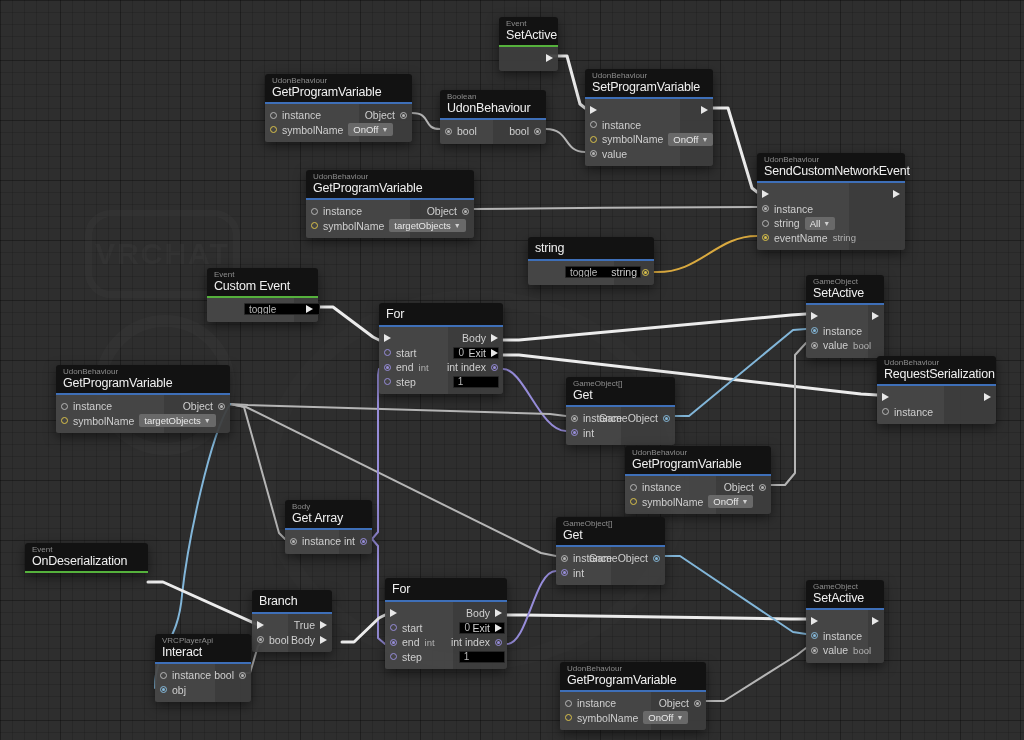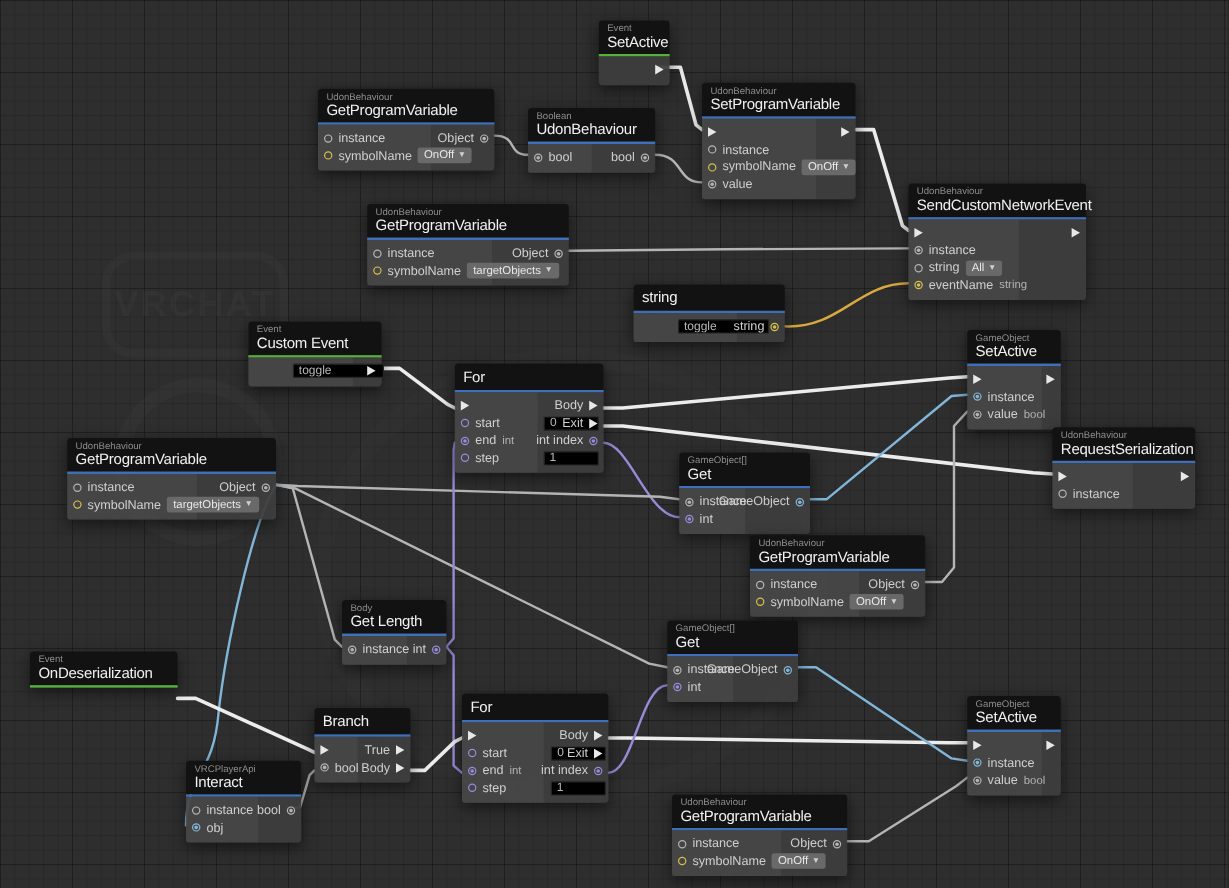--- a/index.html
+++ b/index.html
@@ -562,21 +562,21 @@
                 <span class="caret">▼</span>
               </span>
             </div>
             <div class="cell r"></div>
           </div>
         </div>
       </div>
       <div class="node" style="left: 285px; top: 500px; width: 87px;">
         <div class="node-header">
           <div class="node-type">Body</div>
-          <div class="node-title">Get Length</div>
+          <div class="node-title">Get Array</div>
         </div>
         <div class="node-accent" style="background: rgb(62, 111, 184);"></div>
         <div class="node-body">
           <div class="shade" style="width: 62%;"></div>
           <div class="row">
             <div class="cell l">
               <span class="port" style="border-color: rgb(181, 181, 181);">
                 <span class="dot" style="background: rgb(181, 181, 181);"></span>
               </span>
               <span class="port-label">instance</span>
@@ -623,21 +623,21 @@
             <div class="cell l">
               <span class="port" style="border-color: rgb(150, 140, 217);">
                 <span class="dot" style="background: rgb(150, 140, 217);"></span>
               </span>
               <span class="port-label">int</span>
             </div>
             <div class="cell r"></div>
           </div>
         </div>
       </div>
-      <div class="node" style="left: 262px; top: 590px; width: 80px;">
+      <div class="node" style="left: 252px; top: 590px; width: 80px;">
         <div class="node-header no-type">
           <div class="node-title">Branch</div>
         </div>
         <div class="node-accent" style="background: rgb(62, 111, 184);"></div>
         <div class="node-body">
           <div class="shade" style="width: 45%;"></div>
           <div class="row">
             <div class="cell l">
               <span class="flow-tri"></span>
             </div>

